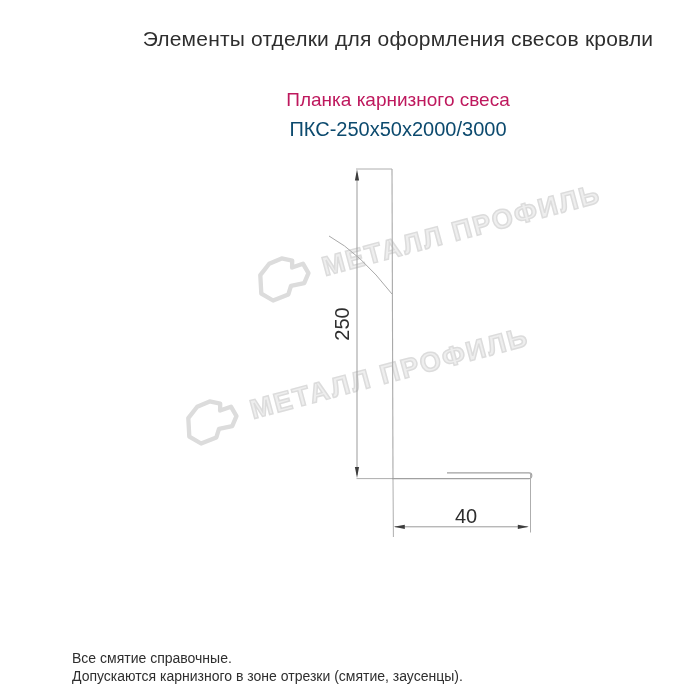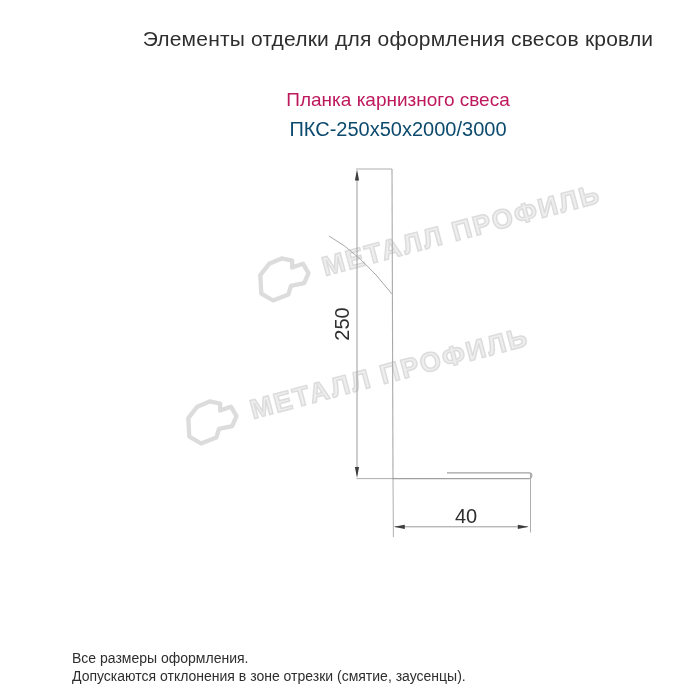--- a/index.html
+++ b/index.html
@@ -142,17 +142,17 @@
     <polygon points="345.8,526.8 356.8,524.7 356.8,528.9" fill="#3d3d3d"></polygon>
     <polygon points="480.8,526.8 469.8,524.7 469.8,528.9" fill="#3d3d3d"></polygon>
 
     <path d="M281,236 Q312,253 344,294" fill="none" stroke="#a9a9a9" stroke-width="1"></path>
   </svg>
 
   <div class="dim-label dim-height">250</div>
   <div class="dim-label dim-width">40</div>
 
   <div class="footer">
-    <div>Все размеры оформления.</div>
-    <div>Допускаются отклонения в зоне отрезки (смятие, заусенцы).</div>
+    <div>Все смятие справочные.</div>
+    <div>Допускаются карнизного в зоне отрезки (смятие, заусенцы).</div>
   </div>
 
 </div>
 
 </body></html>

